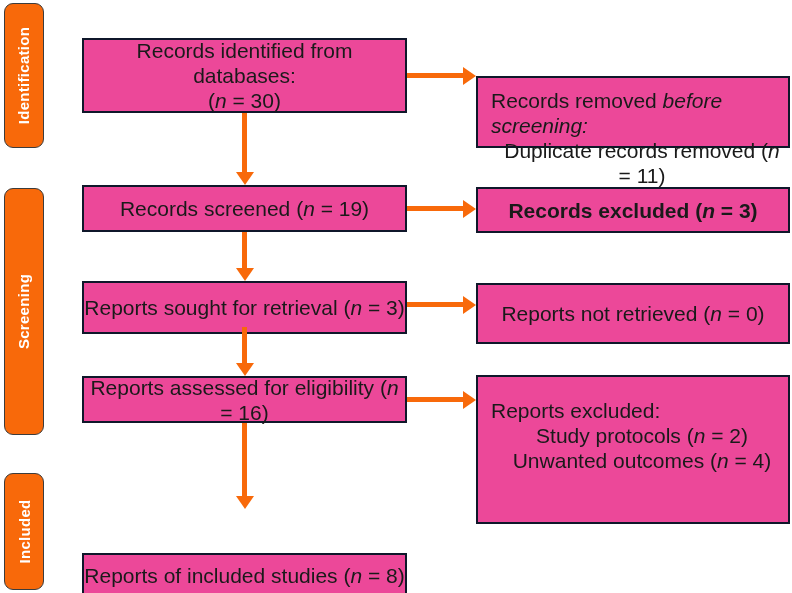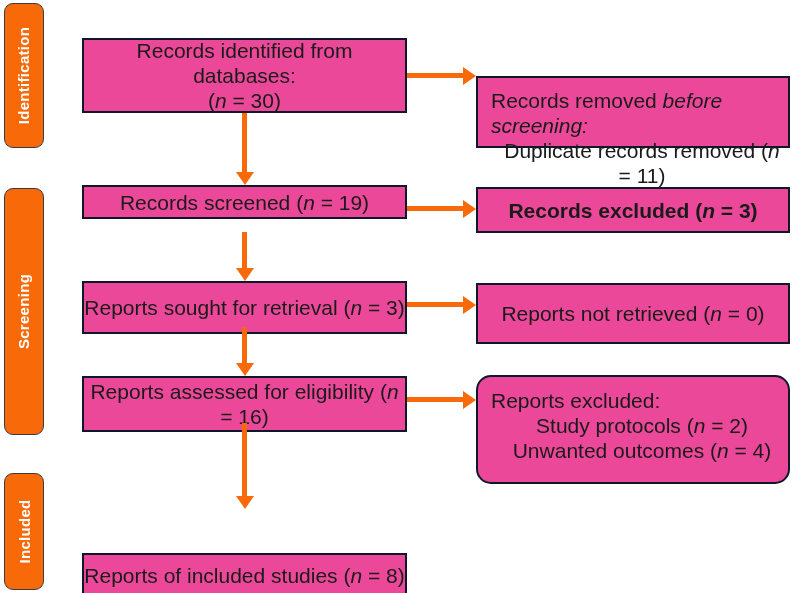--- a/index.html
+++ b/index.html
@@ -54,29 +54,29 @@
     justify-content: center;
     text-align: center;
   }
   .box.left-text { padding: 10px 6px 0 13px; text-align: left; }
   .box .item { padding-left: 11px; text-align: center; }
 
   .main-col { left: 82px;  width: 325px; }
   .side-col { left: 476px; width: 314px; }
 
   #box-identified   { top: 38px;  height: 75px; }
-  #box-screened     { top: 185px; height: 34px; }
+  #box-screened     { top: 185px; height: 47px; }
   #box-sought       { top: 281px; height: 53px; }
-  #box-assessed     { top: 376px; height: 56px; }
+  #box-assessed     { top: 376px; height: 47px; }
   #box-included     { top: 509px; height: 45px; margin-top: 44px; }
 
   #box-removed           { top: 38px;  height: 72px; margin-top: 38px; }
   #box-excluded-records  { top: 187px; height: 46px; font-weight: bold; }
   #box-not-retrieved     { top: 283px; height: 61px; }
-  #box-excluded-reports  { top: 375px; height: 109px; padding-top: 11px; border-radius: 15px; }
+  #box-excluded-reports  { top: 375px; height: 149px; padding-top: 21px; }
 
   
   .arrow-v {
     position: absolute;
     left: 242px;
     width: 5px;
     background: #F8690A;
   }
   .arrow-v::after {
     content: "";

